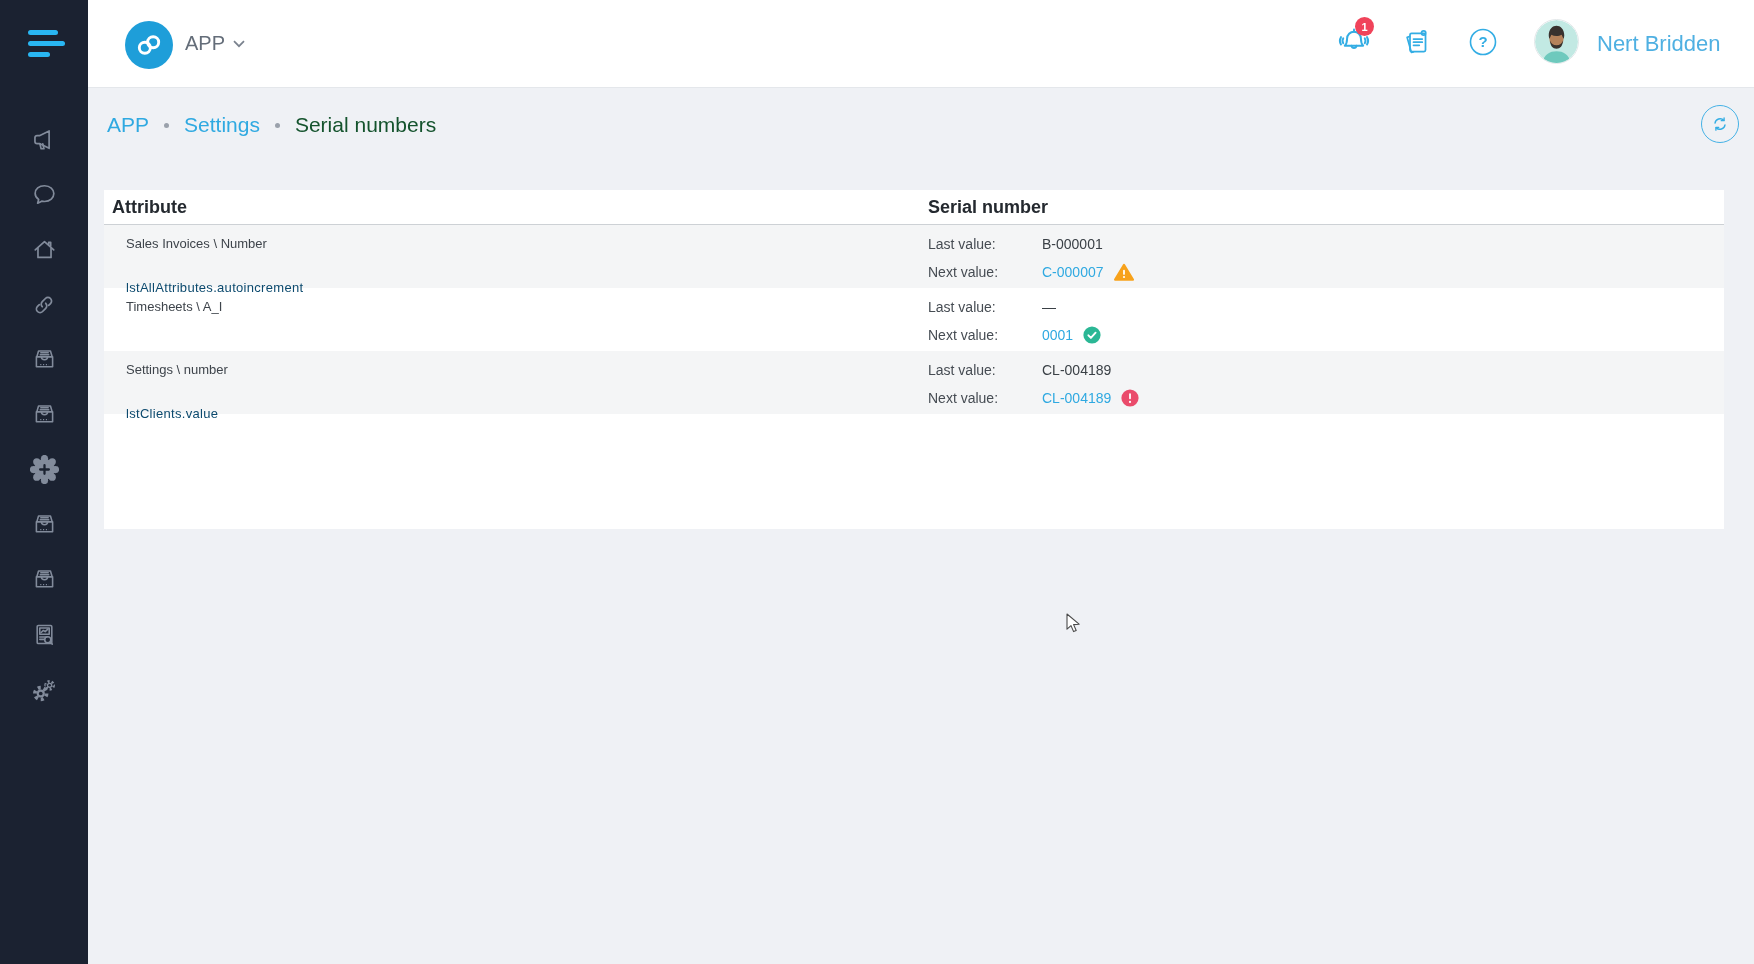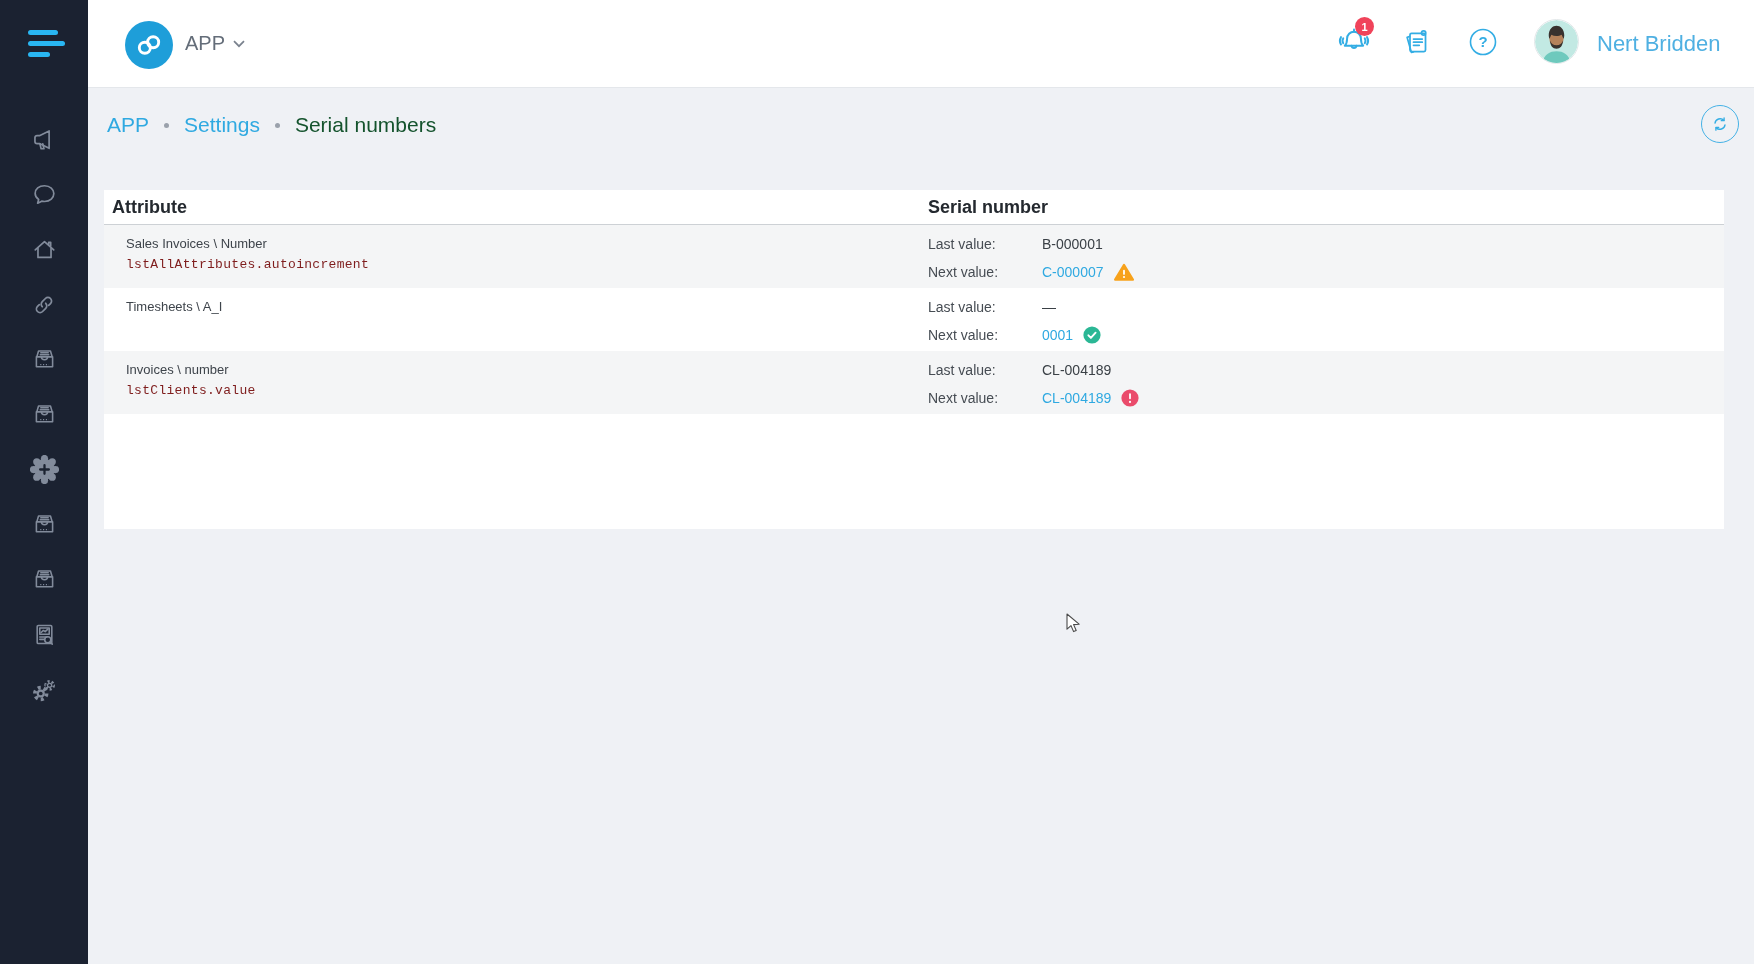--- a/index.html
+++ b/index.html
@@ -49,21 +49,21 @@
 
   
   .card{position:absolute;left:104px;top:190px;width:1620px;height:339px;background:#fff;}
   .thead{height:34px;border-bottom:1px solid #cdd1d5;display:flex;align-items:center;
          font-size:18px;font-weight:bold;color:#24292f;}
   .col-attr{width:824px;padding-left:8px;box-sizing:border-box;}
   .trow{display:flex;height:63px;}
   .tbody .trow:nth-child(odd){background:#f4f5f6;}
   .cell-attr{width:824px;box-sizing:border-box;padding:8px 0 0 22px;}
   .attr-name{font-size:13px;color:#3e444b;line-height:22px;}
-  .attr-code{margin-top:2px;font-family:Liberation Mono, monospace;font-size:13px;letter-spacing:.3px;color:#7f1d1d;}
+  .attr-code{margin-top:25px;font-family:Liberation Sans, sans-serif;font-size:13px;letter-spacing:.3px;color:#0c4a6e;}
   .cell-serial{padding-top:5px;}
   .sline{height:28px;display:flex;align-items:center;font-size:14px;}
   .slabel{display:inline-block;width:114px;color:#464c53;}
   .sval{color:#3a4046;}
   .sval-next{color:#2fa9e1;cursor:pointer;}
   .sticon{display:none;margin-left:10px;align-items:center;}
   .trow[data-status="warning"] .icon-warning{display:inline-flex;}
   .trow[data-status="ok"] .icon-ok{display:inline-flex;}
   .trow[data-status="error"] .icon-error{display:inline-flex;}
 
@@ -304,21 +304,21 @@
                   <path d="M5.4 9.3l2.5 2.6 4.7-5.2" fill="none" stroke="#fff" stroke-width="1.9" stroke-linecap="round" stroke-linejoin="round"></path>
                 </svg>
             </span>
 
           </div>
         </div>
       </div>
 
       <div class="trow" data-status="error">
         <div class="cell-attr">
-          <div class="attr-name">Invoices \ number</div>
+          <div class="attr-name">Settings \ number</div>
           <div class="attr-code">lstClients.value</div>
         </div>
         <div class="cell-serial">
           <div class="sline">
             <span class="slabel">Last value:</span>
             <span class="sval">CL-004189</span>
           </div>
           <div class="sline">
             <span class="slabel">Next value:</span>
             <span class="sval sval-next">CL-004189</span>

